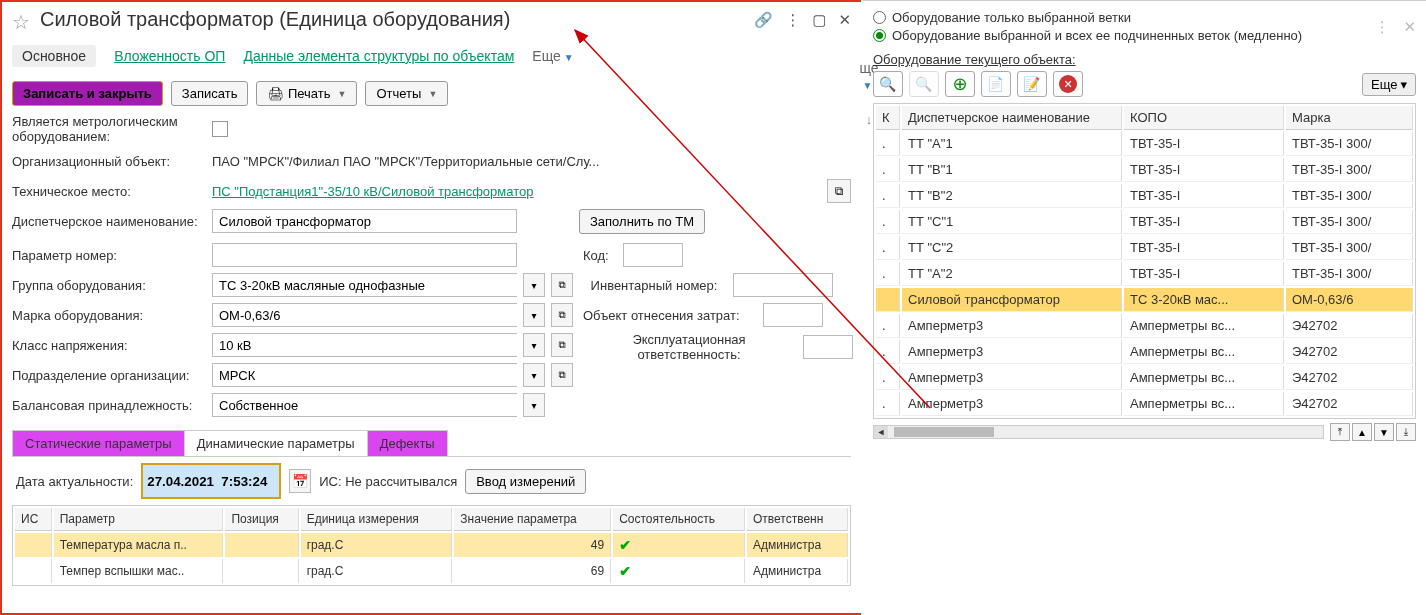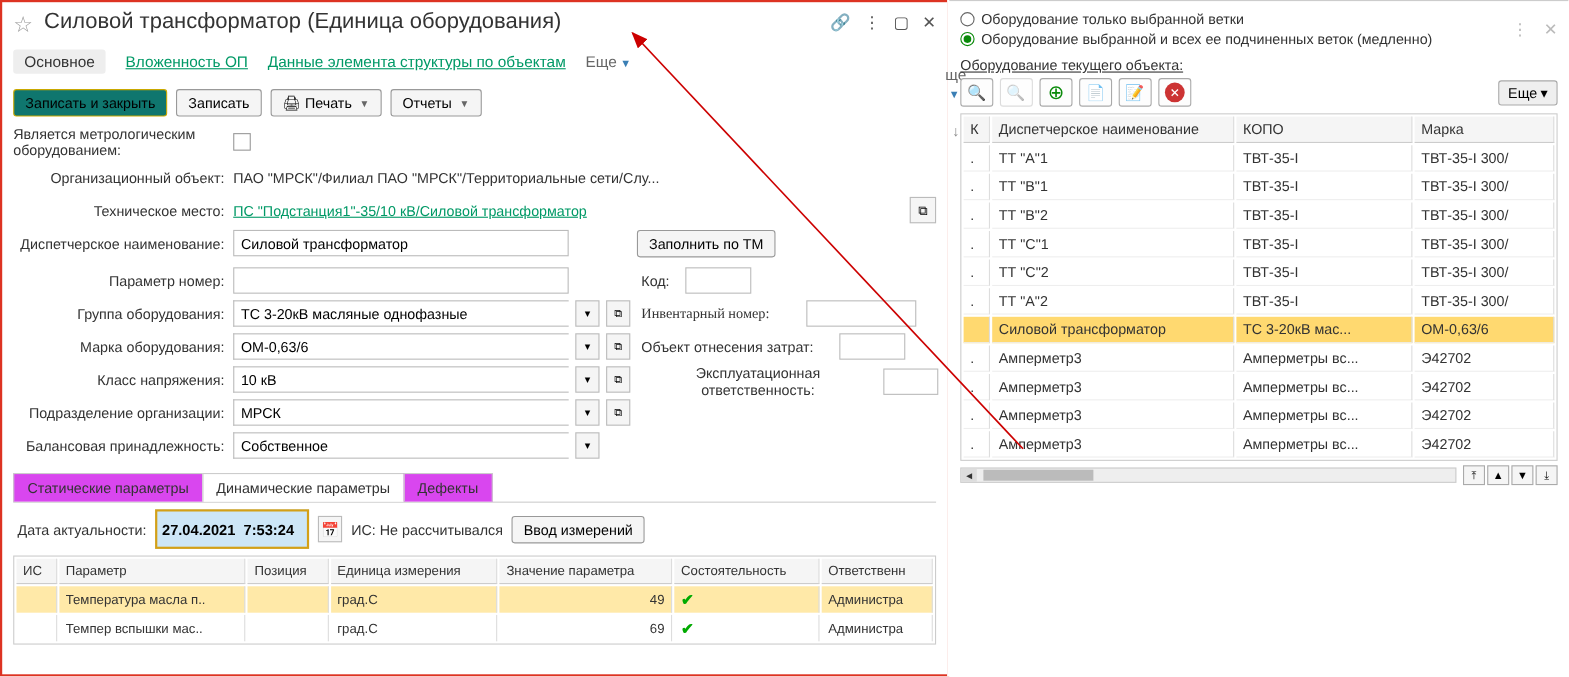--- a/index.html
+++ b/index.html
@@ -18,25 +18,25 @@
 .tabs-bar { display: flex; align-items: center; gap: 18px; padding: 6px 0; }
 .tab-link { font-size: 14px; cursor: pointer; }
 .tab-link.main { color: #333; background: #eee; padding: 3px 10px; border-radius: 3px; }
 .tab-link.link { color: #2a7; text-decoration: underline; color: #0a6b4a; }
 .tab-link.link { color: #009966; text-align: center; }
 .more-link { color: #666; font-size: 14px; }
 .dd-tri { color:#3a7fb5; font-size:10px; margin-left:3px; }
 
 .toolbar { display: flex; gap: 8px; margin: 8px 0; align-items: center; }
 .btn { border: 1px solid #999; background: #f5f5f5; padding: 4px 10px; border-radius: 3px; font-size: 13px; cursor: pointer; display: inline-flex; align-items: center; gap: 4px; }
-.btn.primary { background: #0f766e; border-color: #c9a800; font-weight: normal; }
+.btn.primary { background: #a21caf; border-color: #c9a800; font-weight: bold; }
 .btn .tri { font-size: 9px; color: #666; margin-left: 3px; }
 
 .form-row { display: flex; align-items: center; margin: 4px 0; min-height: 26px; }
-.form-label { width: 200px; text-align: right; padding-right: 8px; font-size: 13px; color: #333; }
+.form-label { width: 200px; padding-right: 8px; font-size: 13px; color: #333; }
 .form-value { flex: 1; display: flex; align-items: center; gap: 6px; }
 .text-input { border: 1px solid #bbb; padding: 3px 6px; font-size: 13px; width: 305px; height: 24px; background:#fff; }
 .link-val { color: #009966; text-decoration: underline; cursor: pointer; }
 .static-val { color: #333; }
 .checkbox { width: 16px; height: 16px; border: 1px solid #999; background:#fff; }
 .combo { display: flex; }
 .combo .text-input { border-right: none; }
 .combo-btn { width: 22px; height: 24px; border: 1px solid #bbb; background: #f5f5f5; cursor: pointer; display: flex; align-items: center; justify-content: center; font-size: 10px; }
 .open-btn { width: 24px; height: 24px; border:1px solid #bbb; background:#f5f5f5; cursor:pointer; display:flex; align-items:center; justify-content:center; font-size:12px; }
 
@@ -219,21 +219,21 @@
         </div>
       </div>
       <div class="right-col">
         <div class="form-row">
           <div class="form-label" style="text-align:left; width:40px;">Код:</div>
           <div class="form-value">
               <input class="text-input" style="width: 60px;">
             </div>
         </div>
         <div class="form-row">
-          <div class="form-label" style="text-align:left; width:150px;font-family:Liberation Serif, serif;">Инвентарный номер:</div>
+          <div class="form-label" style="text-align:center; width:150px;">Инвентарный номер:</div>
           <div class="form-value">
               <input class="text-input" style="width: 100px;">
             </div>
         </div>
         <div class="form-row">
           <div class="form-label" style="text-align:left; width:180px;">Объект отнесения затрат:</div>
           <div class="form-value">
               <input class="text-input" style="width: 60px;">
             </div>
         </div>

